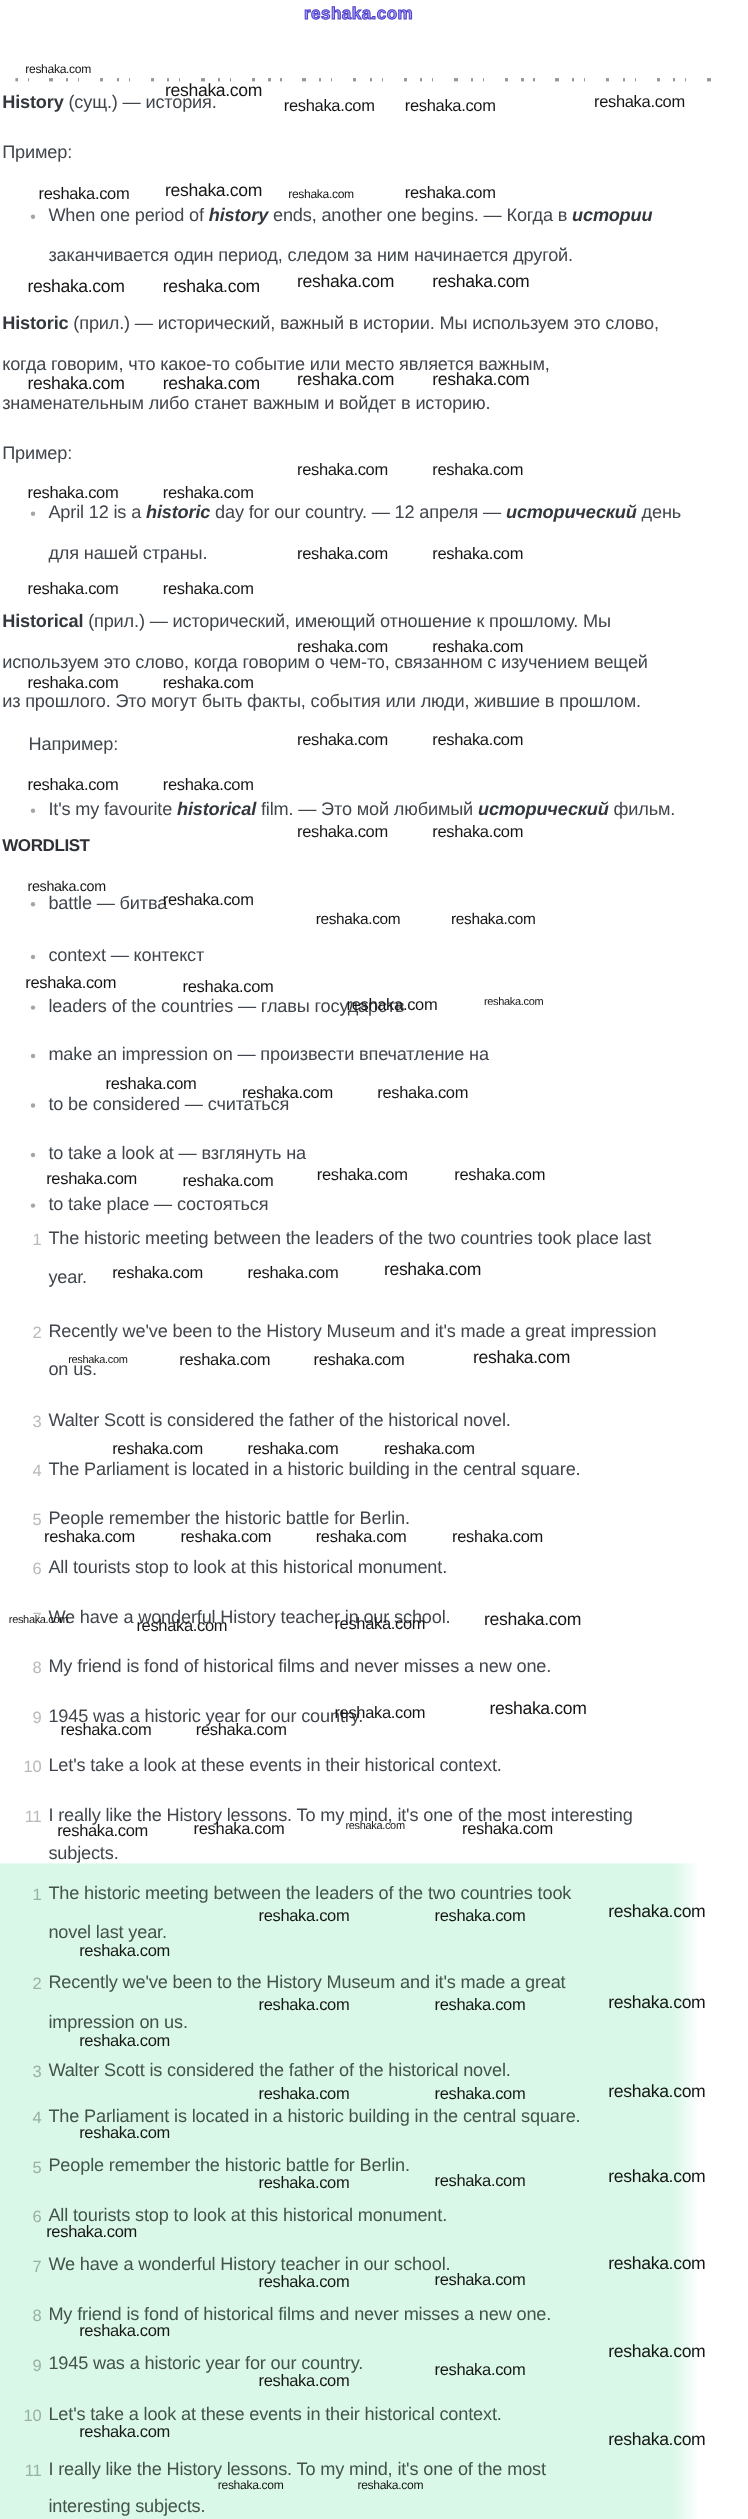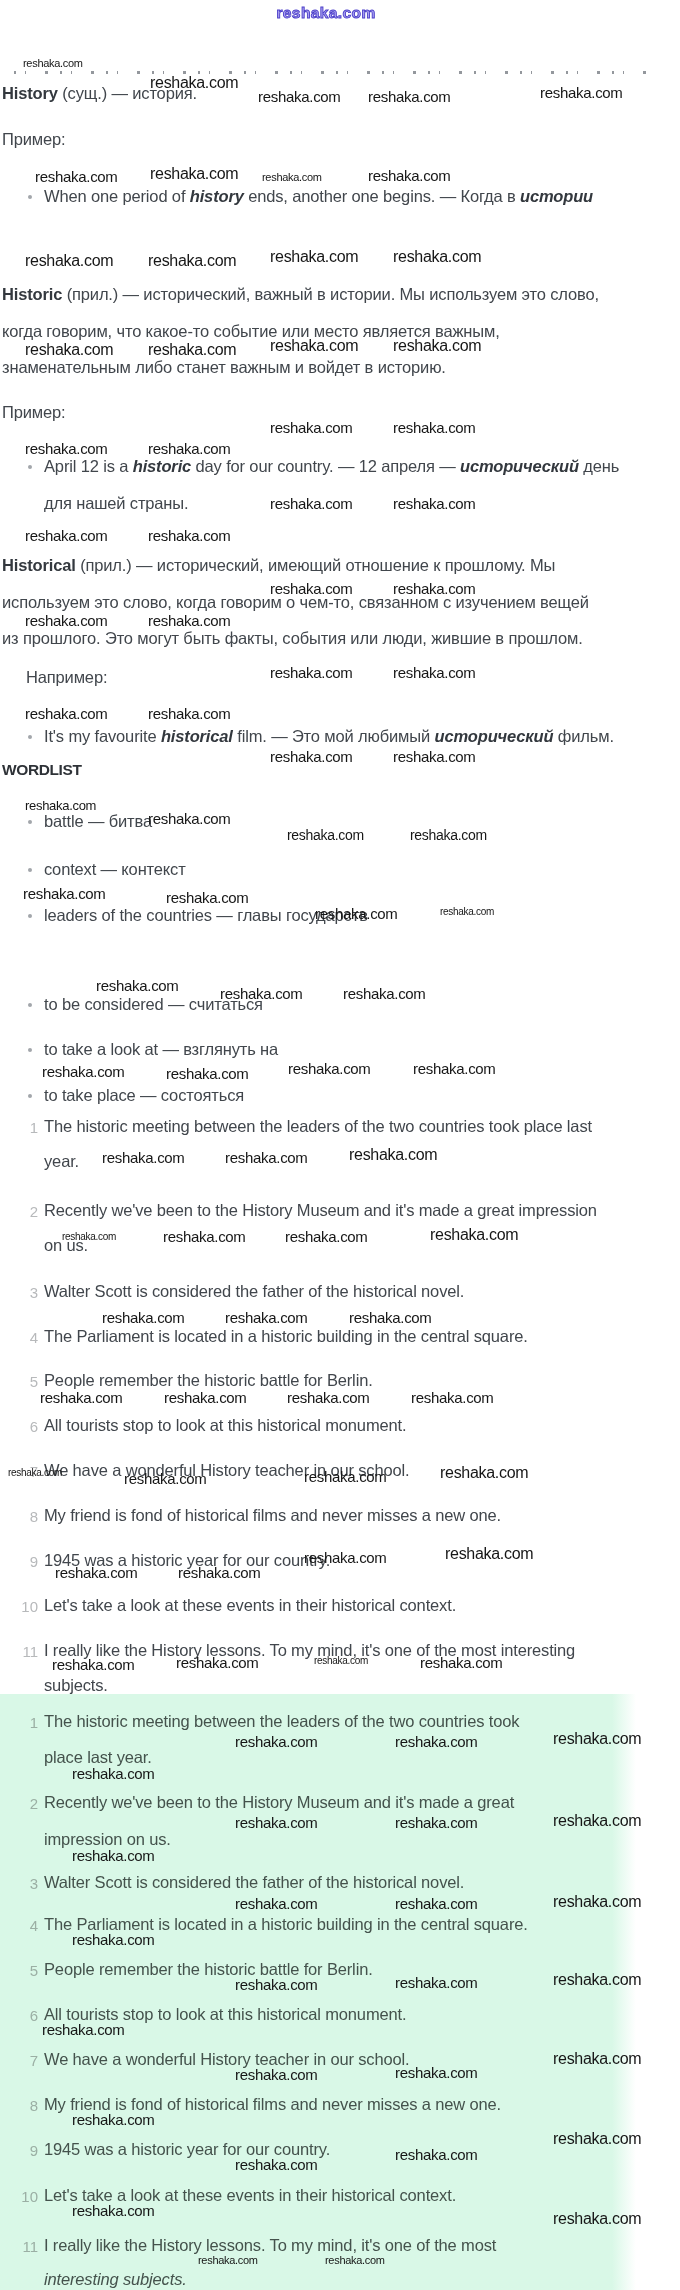--- a/index.html
+++ b/index.html
@@ -30,66 +30,68 @@
 </head>
 <body>
 
 <div id="page">
   <div id="answers-bg"></div>
   <div class="wm-top">reshaka.com</div>
   <div class="remnant"></div>
     <div class="line" style="left: 2px; top: 84px;"><span class="b">History</span> (сущ.) — история.</div>
     <div class="line" style="left: 2px; top: 130px;">Пример:</div>
     <div class="line" style="left: 44px; top: 187px;"><span class="blt"></span>When one period of <span class="i">history</span> ends, another one begins. — Когда в <span class="i">истории</span></div>
+    <div class="line" style="left: 44px; top: 223px;">заканчивается один период, следом за ним начинается другой.</div>
     <div class="line" style="left: 2px; top: 285px;"><span class="b">Historic</span> (прил.) — исторический, важный в истории. Мы используем это слово,</div>
     <div class="line" style="left: 2px; top: 322px;">когда говорим, что какое-то событие или место является важным,</div>
     <div class="line" style="left: 2px; top: 358px;">знаменательным либо станет важным и войдет в историю.</div>
     <div class="line" style="left: 2px; top: 403px;">Пример:</div>
     <div class="line" style="left: 44px; top: 457px;"><span class="blt"></span>April 12 is a <span class="i">historic</span> day for our country. — 12 апреля — <span class="i">исторический</span> день</div>
     <div class="line" style="left: 44px; top: 494px;">для нашей страны.</div>
     <div class="line" style="left: 2px; top: 556px; text-align: center;"><span class="b">Historical</span> (прил.) — исторический, имеющий отношение к прошлому. Мы</div>
     <div class="line" style="left: 2px; top: 629px;">из прошлого. Это могут быть факты, события или люди, жившие в прошлом.</div>
     <div class="line" style="left: 2px; top: 593px;">используем это слово, когда говорим о чем-то, связанном с изучением вещей</div>
     <div class="line" style="left: 2px; top: 668px; margin-left: 24px;">Например:</div>
     <div class="line" style="left: 44px; top: 727px;"><span class="blt"></span>It's my favourite <span class="i">historical</span> film. — Это мой любимый <span class="i">исторический</span> фильм.</div>
     <div class="line head" style="left: 2px; top: 760px; text-align: right;">WORDLIST</div>
     <div class="line" style="left: 44px; top: 812px;"><span class="blt"></span>battle — битва</div>
     <div class="line" style="left: 44px; top: 860px;"><span class="blt"></span>context — контекст</div>
     <div class="line" style="left: 44px; top: 906px;"><span class="blt"></span>leaders of the countries — главы государств</div>
+    <div class="line" style="left: 44px; top: 950px;"><span class="blt"></span>make an impression on — произвести впечатление на</div>
     <div class="line" style="left: 44px; top: 995px;"><span class="blt"></span>to be considered — считаться</div>
     <div class="line" style="left: 44px; top: 1040px;"><span class="blt"></span>to take a look at — взглянуть на</div>
     <div class="line" style="left: 44px; top: 1086px;"><span class="blt"></span>to take place — состояться</div>
     <div class="line" style="left: 44px; top: 1117px;"><span class="num">1</span>The historic meeting between the leaders of the two countries took place last</div>
     <div class="line" style="left: 44px; top: 1152px;">year.</div>
     <div class="line" style="left: 44px; top: 1201px;"><span class="num">2</span>Recently we've been to the History Museum and it's made a great impression</div>
     <div class="line" style="left: 44px; top: 1236px;">on us.</div>
     <div class="line" style="left: 44px; top: 1282px;"><span class="num">3</span>Walter Scott is considered the father of the historical novel.</div>
     <div class="line" style="left: 44px; top: 1327px;"><span class="num">4</span>The Parliament is located in a historic building in the central square.</div>
     <div class="line" style="left: 44px; top: 1371px;"><span class="num">5</span>People remember the historic battle for Berlin.</div>
     <div class="line" style="left: 44px; top: 1416px;"><span class="num">6</span>All tourists stop to look at this historical monument.</div>
     <div class="line" style="left: 44px; top: 1461px;"><span class="num">7</span>We have a wonderful History teacher in our school.</div>
     <div class="line" style="left: 44px; top: 1506px;"><span class="num">8</span>My friend is fond of historical films and never misses a new one.</div>
     <div class="line" style="left: 44px; top: 1551px;"><span class="num">9</span>1945 was a historic year for our country.</div>
     <div class="line" style="left: 44px; top: 1596px;"><span class="num">10</span>Let's take a look at these events in their historical context.</div>
     <div class="line" style="left: 44px; top: 1641px;"><span class="num">11</span>I really like the History lessons. To my mind, it's one of the most interesting</div>
     <div class="line" style="left: 44px; top: 1676px;">subjects.</div>
     <div class="line greenln" style="left: 44px; top: 1712px;"><span class="num">1</span>The historic meeting between the leaders of the two countries took</div>
-    <div class="line greenln" style="left: 44px; top: 1748px;">place last year.</div>
+    <div class="line greenln" style="left: 44px; top: 1748px;">novel last year.</div>
     <div class="line greenln" style="left: 44px; top: 1793px;"><span class="num">2</span>Recently we've been to the History Museum and it's made a great</div>
     <div class="line greenln" style="left: 44px; top: 1830px;">impression on us.</div>
     <div class="line greenln" style="left: 44px; top: 1873px;"><span class="num">3</span>Walter Scott is considered the father of the historical novel.</div>
     <div class="line greenln" style="left: 44px; top: 1915px;"><span class="num">4</span>The Parliament is located in a historic building in the central square.</div>
     <div class="line greenln" style="left: 44px; top: 1960px;"><span class="num">5</span>People remember the historic battle for Berlin.</div>
     <div class="line greenln" style="left: 44px; top: 2005px;"><span class="num">6</span>All tourists stop to look at this historical monument.</div>
     <div class="line greenln" style="left: 44px; top: 2050px;"><span class="num">7</span>We have a wonderful History teacher in our school.</div>
     <div class="line greenln" style="left: 44px; top: 2095px;"><span class="num">8</span>My friend is fond of historical films and never misses a new one.</div>
     <div class="line greenln" style="left: 44px; top: 2140px;"><span class="num">9</span>1945 was a historic year for our country.</div>
     <div class="line greenln" style="left: 44px; top: 2186px;"><span class="num">10</span>Let's take a look at these events in their historical context.</div>
     <div class="line greenln" style="left: 44px; top: 2236px;"><span class="num">11</span>I really like the History lessons. To my mind, it's one of the most</div>
-    <div class="line greenln" style="left: 44px; top: 2270px; font-style: italic;">interesting subjects.</div>
+    <div class="line greenln" style="left: 44px; top: 2270px;">interesting subjects.</div>
     <span class="wm" style="left: 23px; top: 57px; font-size: 11px;">reshaka.com</span>
     <span class="wm" style="left: 150px; top: 74px; font-size: 16px;">reshaka.com</span>
     <span class="wm" style="left: 258px; top: 88px; font-size: 15px;">reshaka.com</span>
     <span class="wm" style="left: 368px; top: 88px; font-size: 15px;">reshaka.com</span>
     <span class="wm" style="left: 540px; top: 84px; font-size: 15px;">reshaka.com</span>
     <span class="wm" style="left: 35px; top: 168px; font-size: 15px;">reshaka.com</span>
     <span class="wm" style="left: 150px; top: 165px; font-size: 16px;">reshaka.com</span>
     <span class="wm" style="left: 262px; top: 171px; font-size: 11px;">reshaka.com</span>
     <span class="wm" style="left: 368px; top: 167px; font-size: 15px;">reshaka.com</span>
     <span class="wm" style="left: 25px; top: 252px; font-size: 16px;">reshaka.com</span>

